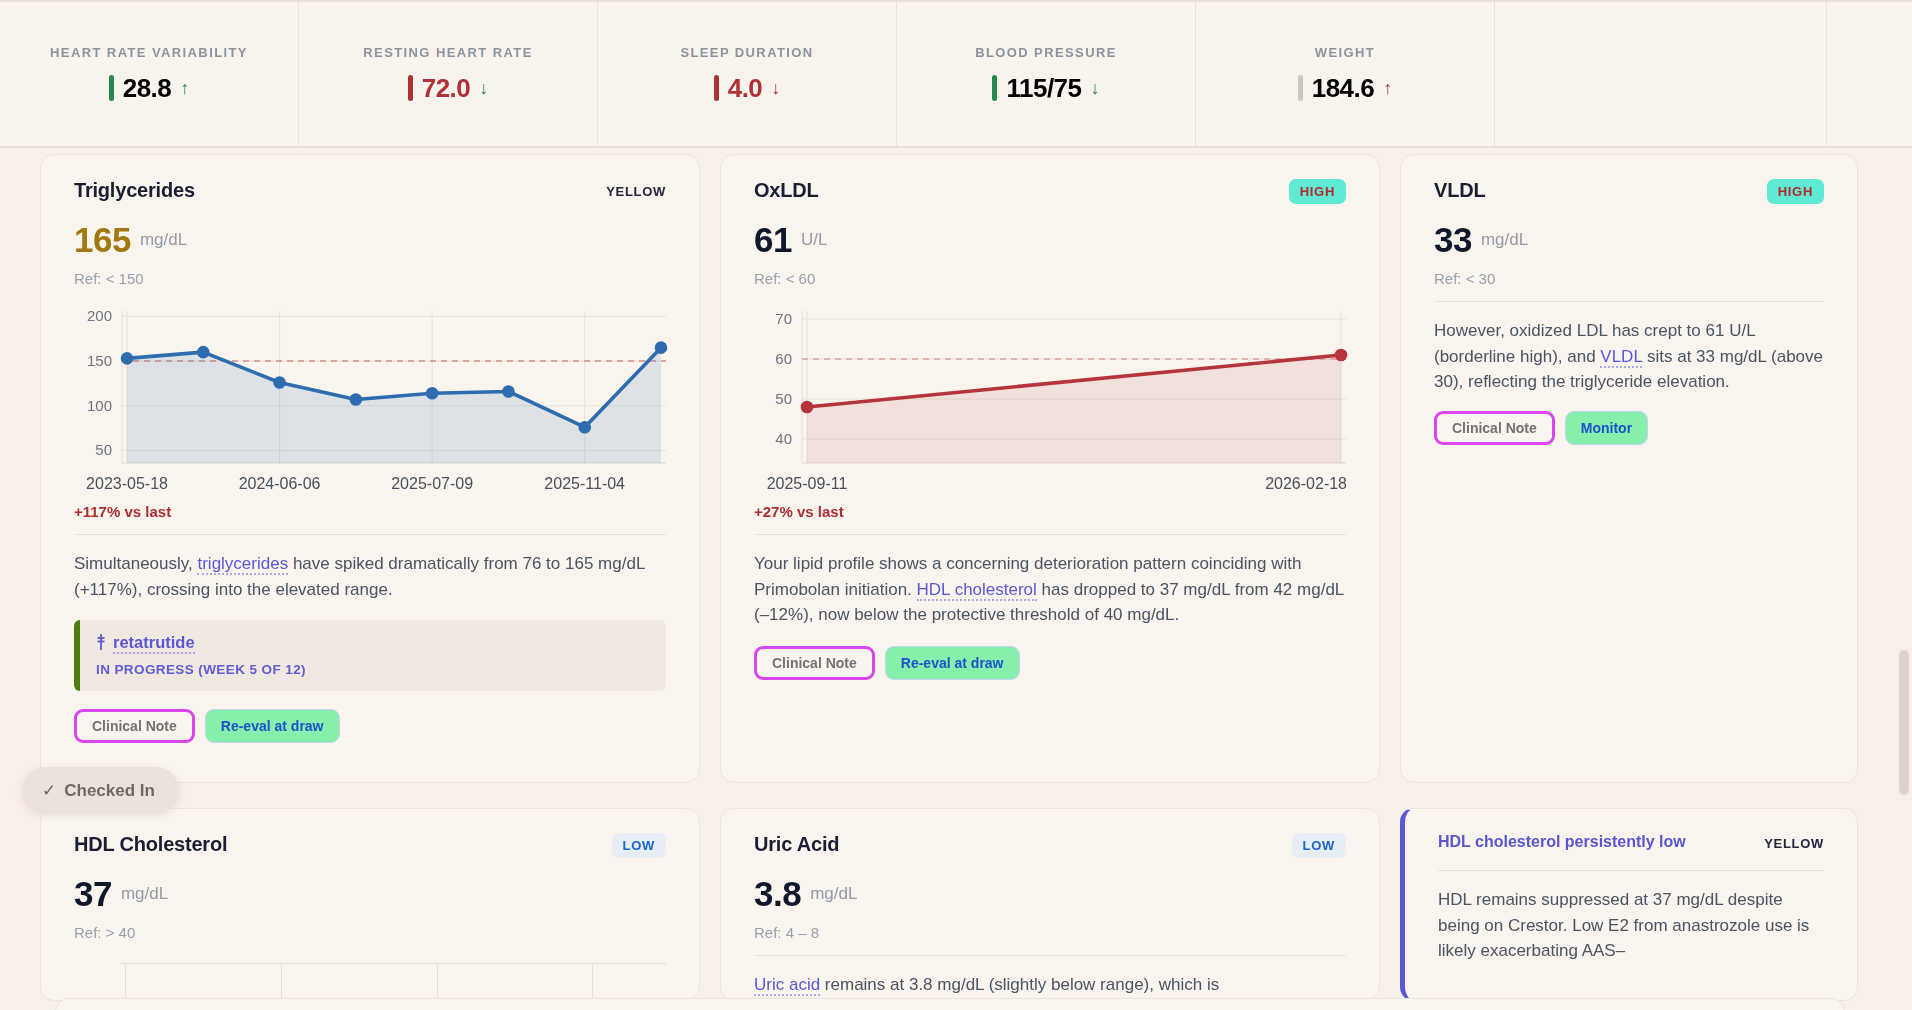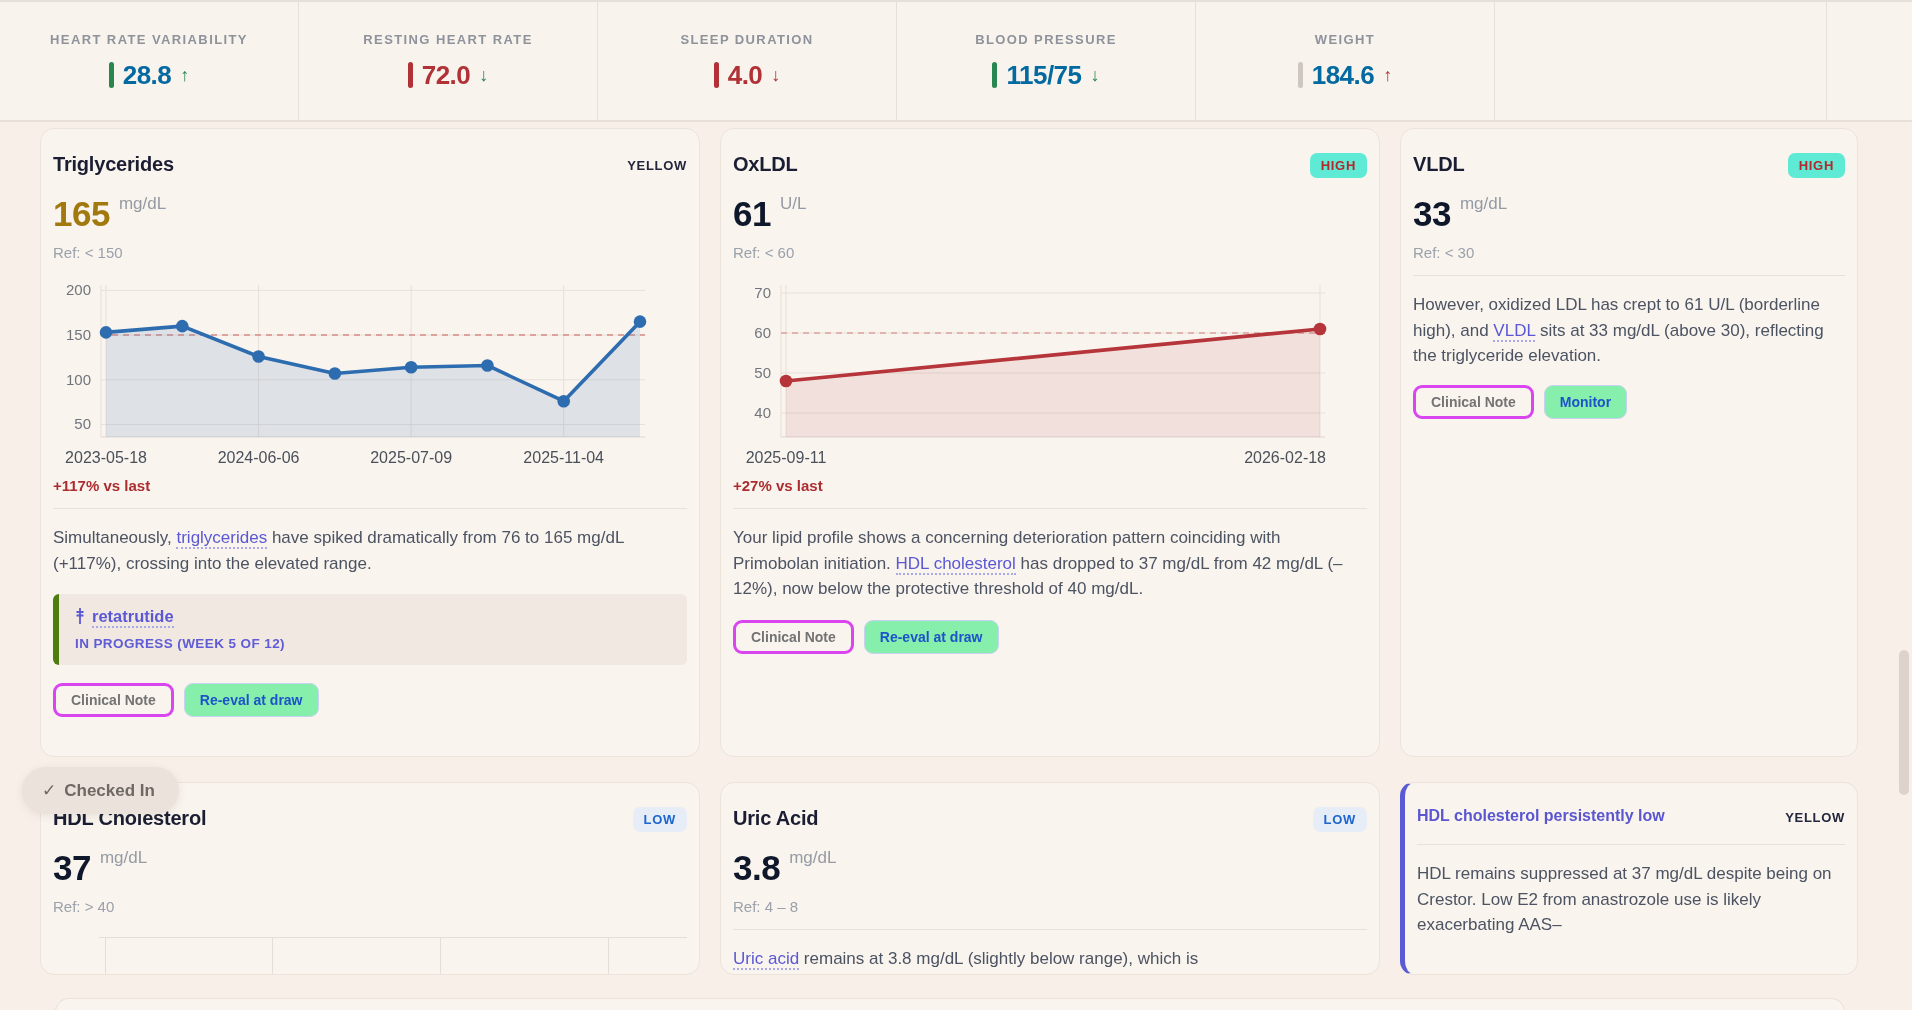--- a/index.html
+++ b/index.html
@@ -6,59 +6,59 @@
   html,body { width:1912px; height:1010px; overflow:hidden; }
   body {
     background:#f9efe9;
     font-family:"Liberation Sans","DejaVu Sans",sans-serif;
     color:#1b1e32;
     position:relative;
   }
 
   
   .metrics-bar {
-    height:122px; background:#f8f3ed;
+    height:148px; background:#f8f3ed;
     border-top:2px solid #e7e0d8; border-bottom:2px solid #e7e0d8;
     display:flex; align-items:stretch;
   }
   .m-cell {
     width:299px; border-right:1px solid #e7e0d8;
     display:flex; flex-direction:column; align-items:center; justify-content:center; gap:13px;
   }
   .m-spacer { width:332px; border-right:1px solid #e7e0d8; }
   .m-rest { flex:1; }
   .m-label { font-size:13px; font-weight:700; letter-spacing:1.4px; color:#8e939b; }
   .m-value-row { display:flex; align-items:center; gap:9px; }
   .m-bar { width:5px; height:26px; border-radius:3px; }
   .m-bar.green { background:#28874e; } .m-bar.red { background:#b03237; } .m-bar.gray { background:#cdc7c0; }
-  .m-value { font-size:26px; font-weight:800; letter-spacing:-0.5px; color:#0369a1; }
+  .m-value { font-size:26px; font-weight:800; letter-spacing:-0.5px; color:#000000; }
   .m-value.red { color:#b03237; }
   .m-arrow { font-size:18px; font-weight:700; }
   .m-arrow.good { color:#28874e; } .m-arrow.bad { color:#b03237; }
 
   
   .grid {
     margin:6px 0 0 40px;
     display:grid;
     grid-template-columns:660px 660px 458px;
     grid-template-rows:629px 193px;
     column-gap:20px; row-gap:25px;
     align-items:stretch;
   }
   .card {
     background:#f9f4ee; border:1px solid #ece3db; border-radius:14px;
-    padding:24px 12px; position:relative; overflow:hidden;
+    padding:24px 33px; position:relative; overflow:hidden;
   }
   .card-head { display:flex; justify-content:space-between; align-items:flex-start; }
   .card-title { font-size:20px; font-weight:700; color:#1b1e32; letter-spacing:-0.2px; }
   .badge { font-size:13px; font-weight:800; letter-spacing:0.7px; padding:5px 11px; border-radius:7px; white-space:nowrap; }
   .badge.high { color:#b3282d; background:#5eead4; }
   .badge.low  { color:#1d66cf; background:#e7edf7; }
   .badge.yellow { color:#23263c; background:transparent; padding-right:0; }
-  .value-row { margin-top:16px; display:flex; align-items:flex-start; gap:9px; }
+  .value-row { margin-top:16px; display:flex; align-items:center; gap:9px; }
   .value { font-size:35px; font-weight:700; letter-spacing:-0.5px; }
   .value.gold { color:#a1790e; } .value.red { color:#0f172a; }
   .unit { font-size:17px; color:#959ba4; }
   .ref { margin-top:10px; font-size:15px; color:#9aa1ab; }
   .chart-wrap { margin-top:14px; }
   .delta { margin-top:6px; font-size:15px; font-weight:600; color:#ac2d31; }
   .divider { height:1px; background:#e8e1d9; margin:14px 0 16px; border:none; }
   .para { font-size:17px; line-height:1.5; color:#4c5362; }
   .term-link { color:#5b58d4; text-decoration:none; border-bottom:2px dotted #a9a8e9; cursor:pointer; }
   .protocol {

